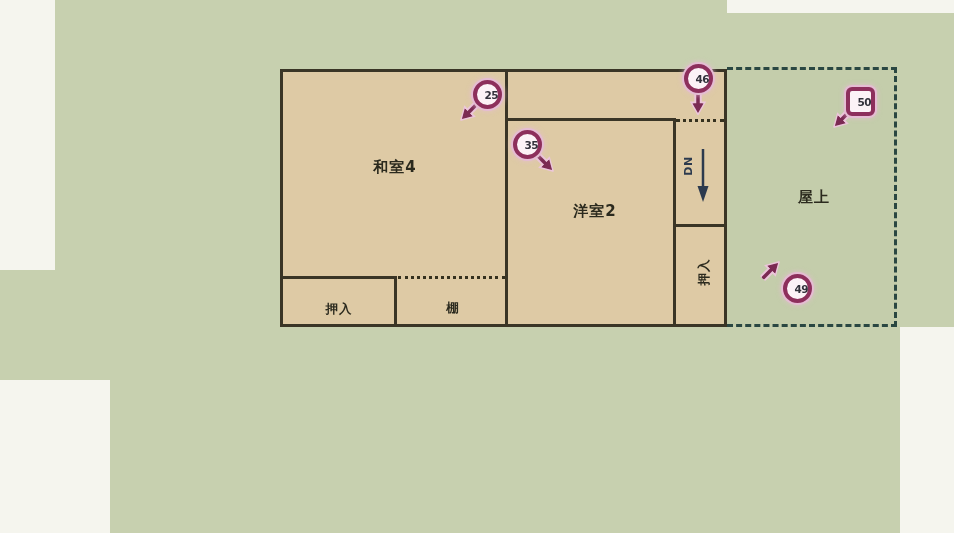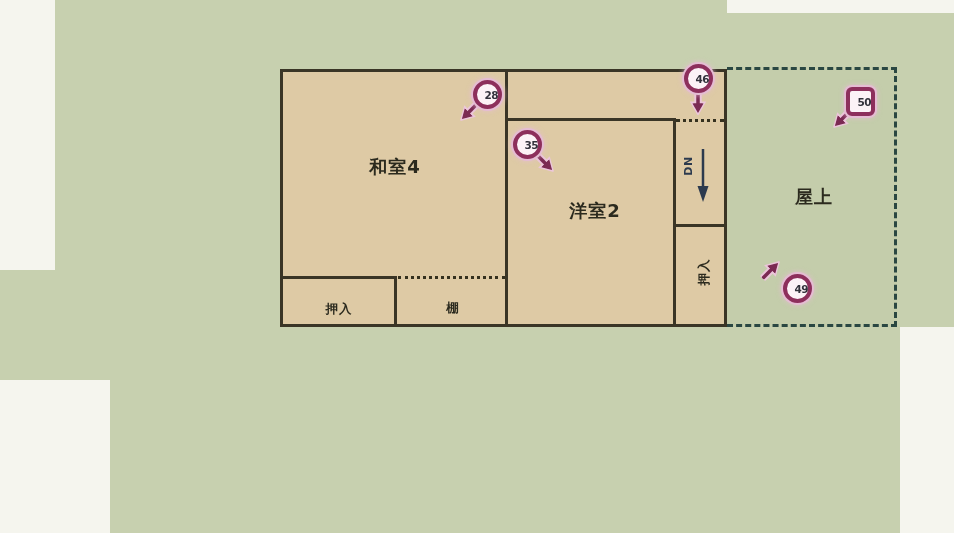--- a/index.html
+++ b/index.html
@@ -31,21 +31,21 @@
   .w-v3{left:111px;top:204px;width:3px;height:48px;}
   .dotted{position:absolute;height:0;border-top:3px dotted #35311f;}
   .d1{left:115px;top:204px;width:107px;}
   .d2{left:393px;top:47px;width:48px;}
   
   .lbl{
     position:absolute;color:#2b2a1e;font-weight:bold;
     white-space:nowrap;transform:translate(-50%,-50%);
     letter-spacing:1px;
   }
-  .lbl-room{font-size:18px;}
+  .lbl-room{font-size:15px;}
   .lbl-small{font-size:12.5px;}
   .lbl-rot{transform:translate(-50%,-50%) rotate(-90deg);}
   .lbl-dn{font-size:11px;color:#2c3a4e;letter-spacing:0.5px;}
   
   .rooftop{
     position:absolute;left:727px;top:67px;width:170px;height:260px;
     box-sizing:border-box;background:#c4cdab;
     border:3px dashed #2a4742;border-left:none;
   }
   
@@ -111,21 +111,21 @@
     <span class="num">46</span>
   </div>
 
   <svg class="m-arrow rot45" style="left:457px;top:100px;" viewBox="0 0 24 24">
     <line x1="12" y1="2" x2="12" y2="13" stroke="#ecc6da" stroke-width="7.5" stroke-linecap="round"></line>
     <polygon points="12,23 5.5,11.5 18.5,11.5" fill="#7b2a53" stroke="#ecc6da" stroke-width="2"></polygon>
     <line x1="12" y1="1.5" x2="12" y2="13" stroke="#7b2a53" stroke-width="3.5" stroke-linecap="round"></line>
     <polygon points="12,22 6.5,12.5 17.5,12.5" fill="#7b2a53"></polygon>
   </svg>
   <div class="marker" style="left:473px;top:80px;">
-    <span class="num">28</span>
+    <span class="num">25</span>
   </div>
 
   <svg class="m-arrow rot-45" style="left:533px;top:151px;" viewBox="0 0 24 24">
     <line x1="12" y1="2" x2="12" y2="13" stroke="#ecc6da" stroke-width="7.5" stroke-linecap="round"></line>
     <polygon points="12,23 5.5,11.5 18.5,11.5" fill="#7b2a53" stroke="#ecc6da" stroke-width="2"></polygon>
     <line x1="12" y1="1.5" x2="12" y2="13" stroke="#7b2a53" stroke-width="3.5" stroke-linecap="round"></line>
     <polygon points="12,22 6.5,12.5 17.5,12.5" fill="#7b2a53"></polygon>
   </svg>
   <div class="marker" style="left:513px;top:130px;">
     <span class="num">35</span>

